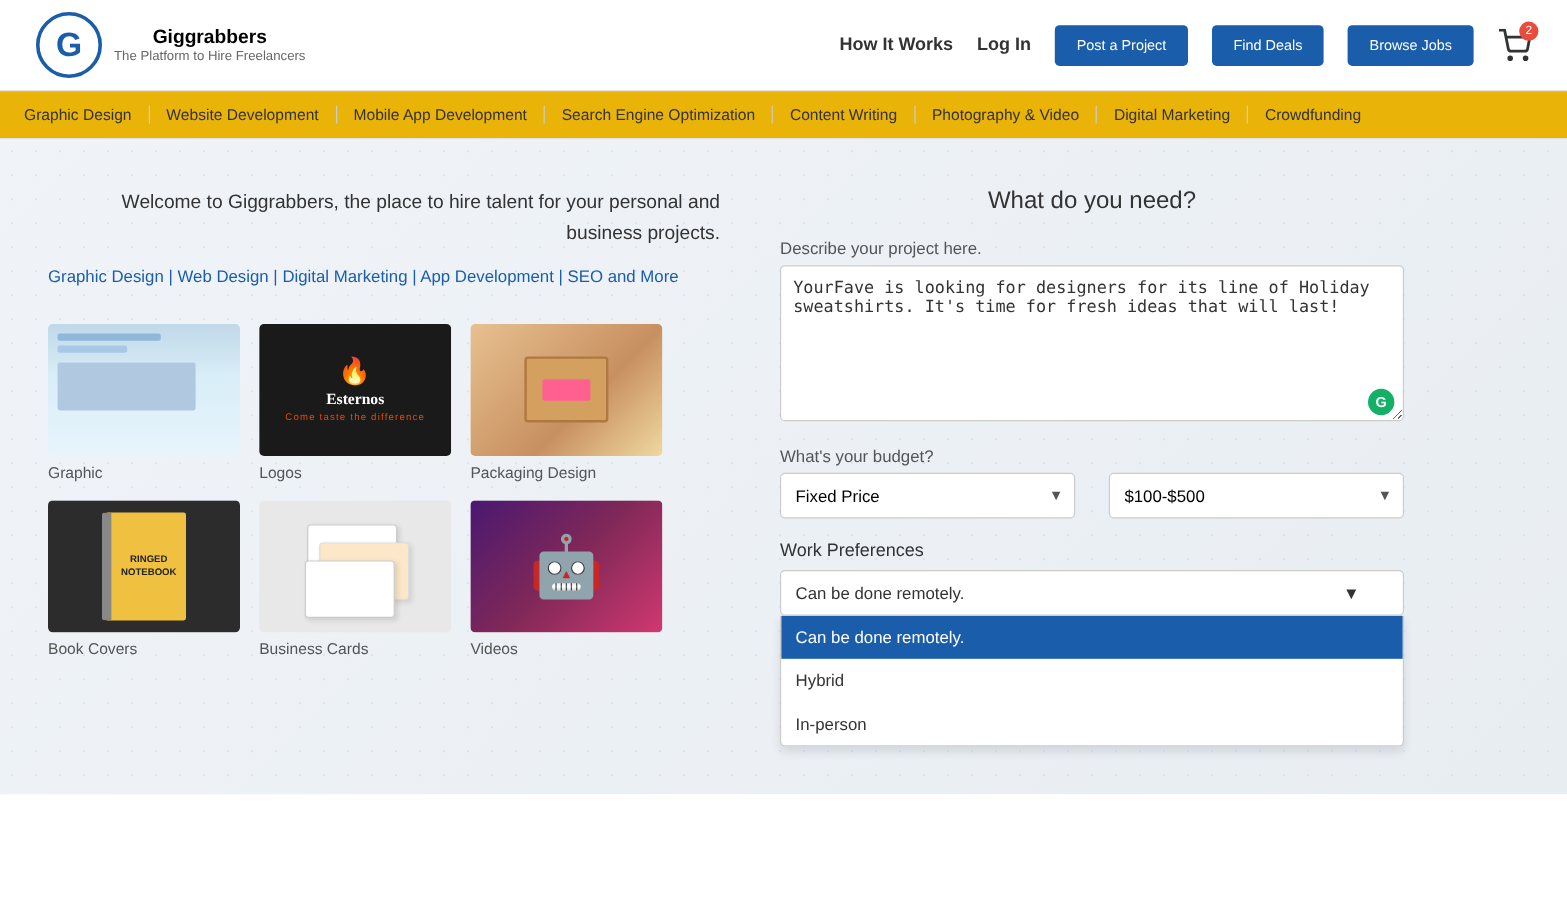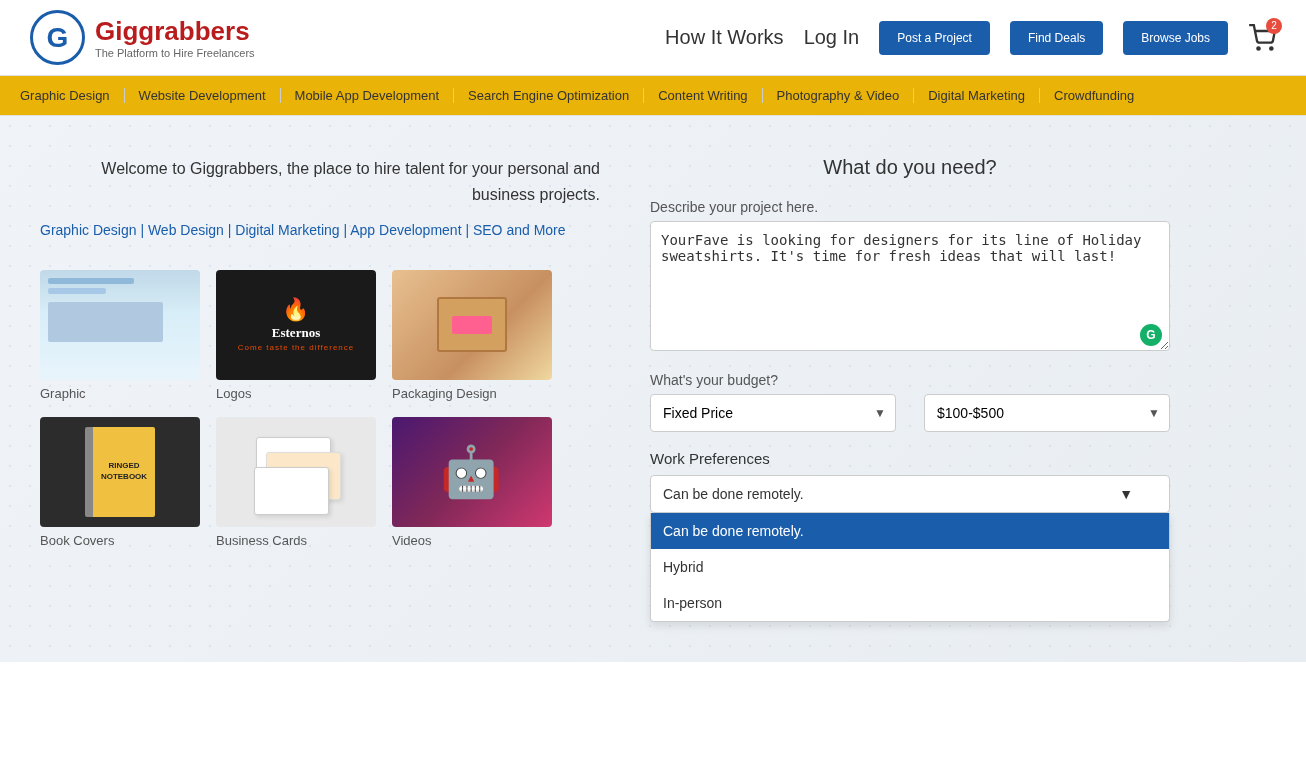--- a/index.html
+++ b/index.html
@@ -26,32 +26,32 @@
       border: 3px solid #1a5dab;
       display: flex;
       align-items: center;
       justify-content: center;
       font-size: 28px;
       font-weight: bold;
       color: #1a5dab;
       background: #fff;
     }
     .logo-text-group { display: flex; flex-direction: column; }
-    .logo-title { font-size: 26px; font-weight: bold; color: #b91c1c; }
+    .logo-title { font-size: 16px; font-weight: bold; color: #000000; text-align: center; }
     .logo-subtitle { font-size: 11px; color: #666; }
     .nav-links {
       display: flex;
       align-items: center;
       gap: 20px;
     }
     .nav-link {
       text-decoration: none;
       color: #333;
-      font-size: 20px;
-      font-weight: 400;
+      font-size: 15px;
+      font-weight: 700;
     }
     .btn-primary {
       background: #1a5dab;
       color: #fff;
       border: none;
       padding: 10px 18px;
       border-radius: 4px;
       font-size: 12px;
       font-weight: 500;
       cursor: pointer;

